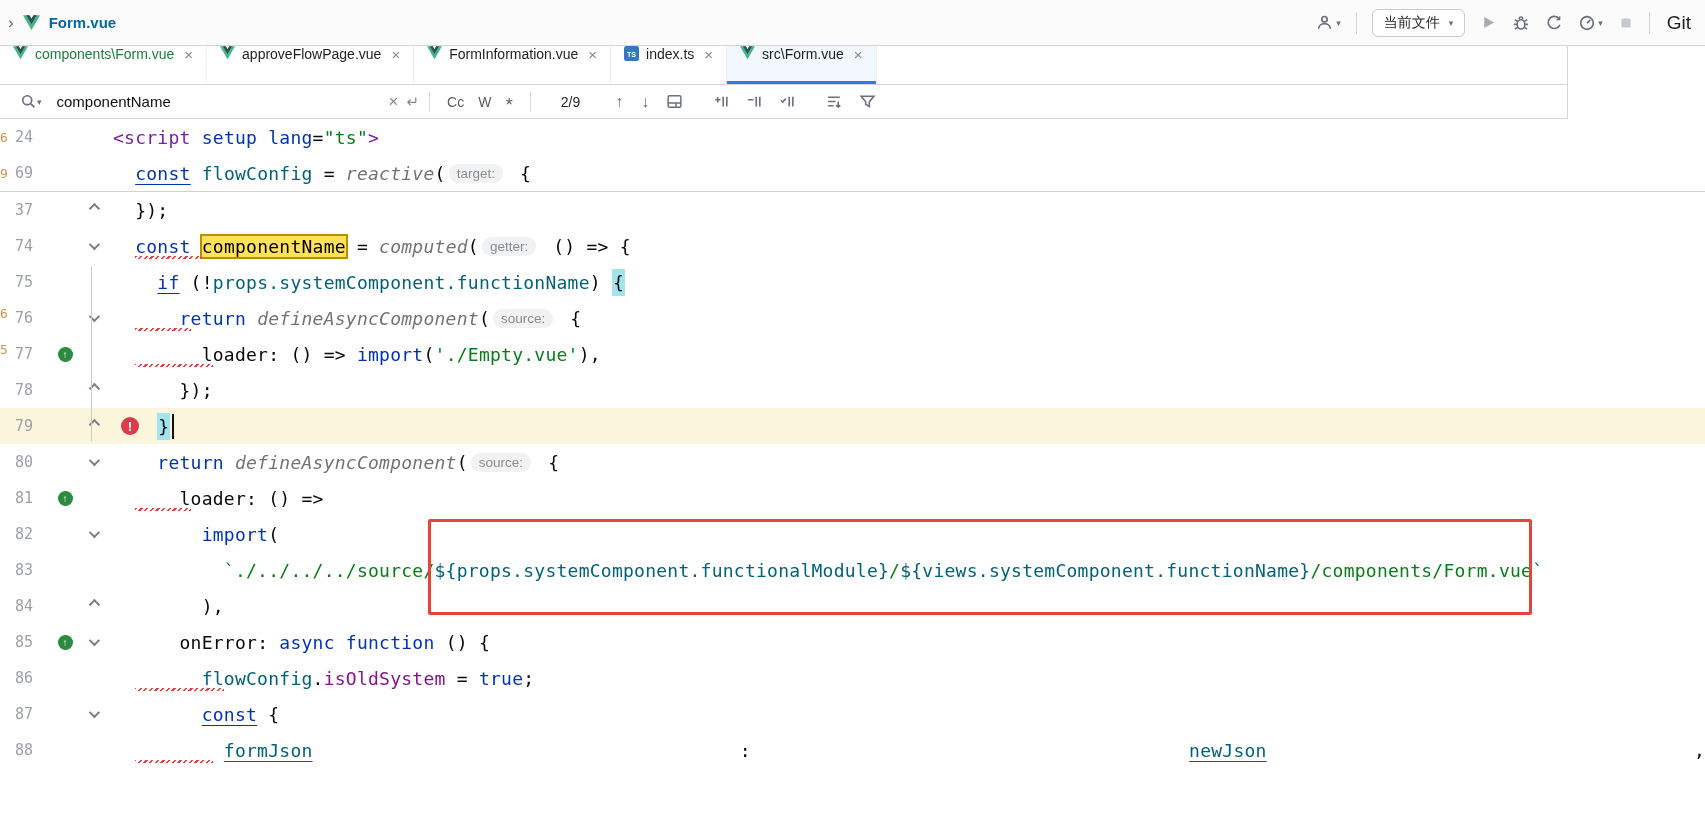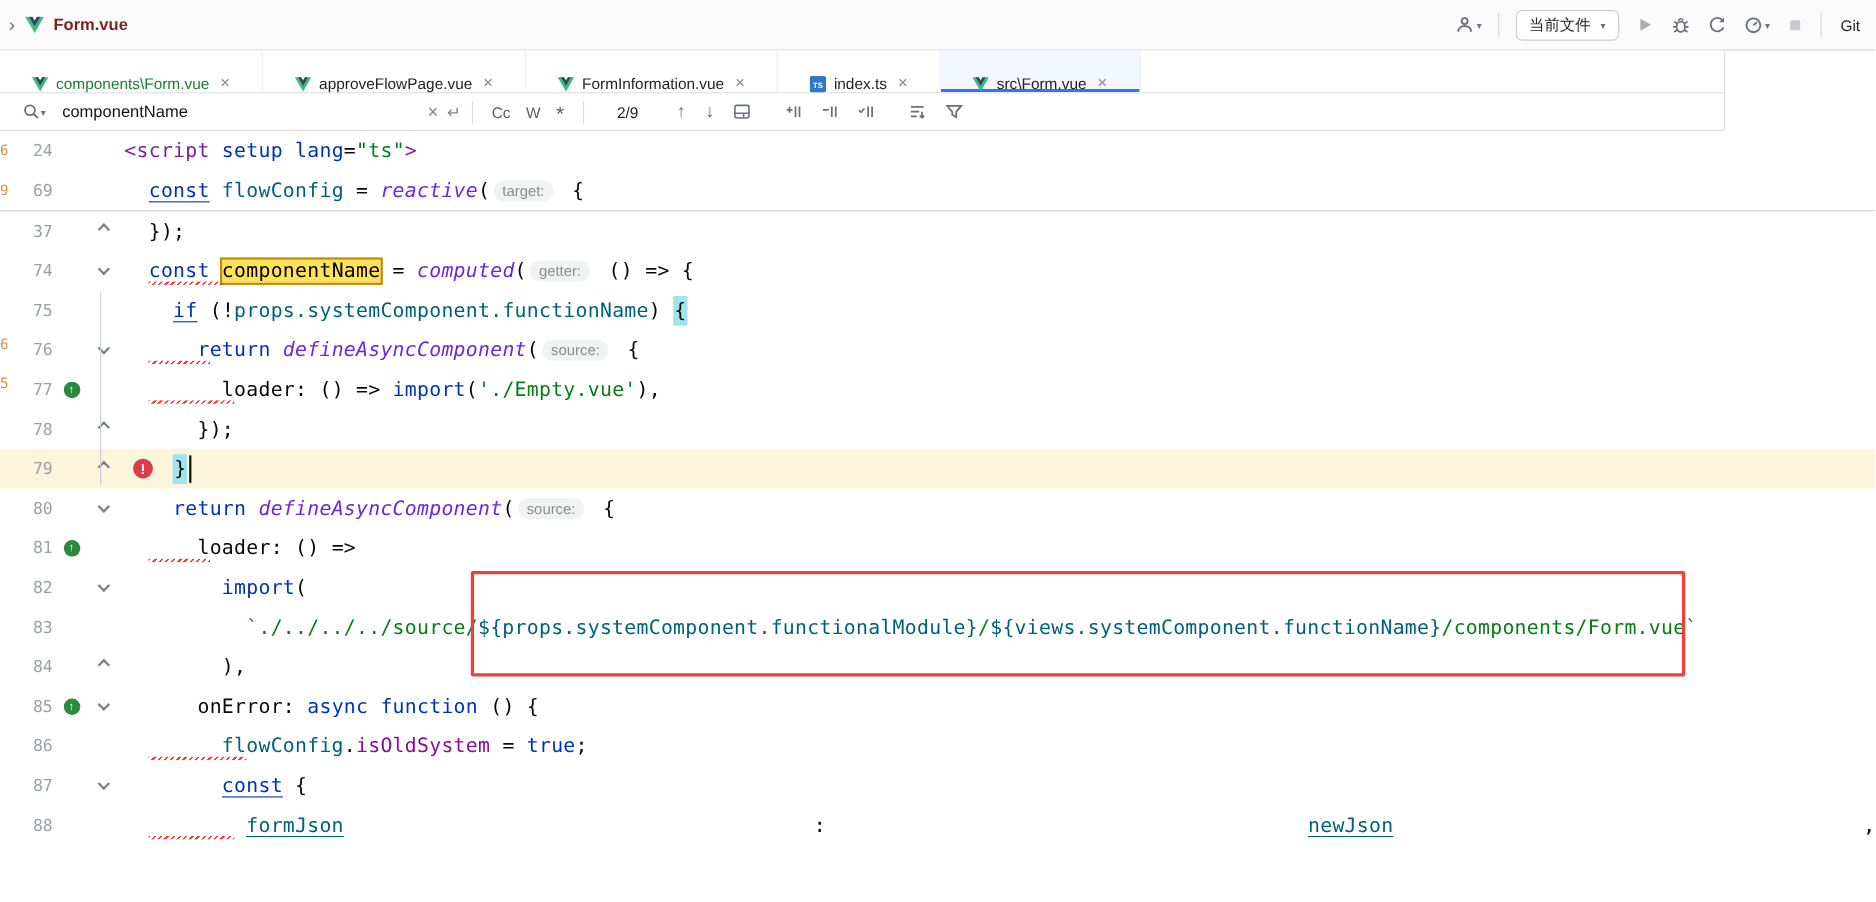--- a/index.html
+++ b/index.html
@@ -3,32 +3,32 @@
 <meta charset="utf-8">
 <style>
   *{box-sizing:border-box;margin:0;padding:0}
   html,body{width:1705px;height:820px;overflow:hidden;background:#fff;
     font-family:"Liberation Sans",sans-serif;}
   
   .titlebar{height:46px;background:#FBFBFC;border-bottom:1px solid #D3D5DB;
     display:flex;align-items:center;justify-content:space-between;padding:0 14px 0 8px}
   .tb-left{display:flex;align-items:center;gap:9px}
   .tb-chev{color:#6C707E;font-size:17px}
-  .tb-title{font-size:15px;font-weight:700;color:#7f1d1d}
+  .tb-title{font-size:15px;font-weight:700;color:#0369a1}
   .tb-right{display:flex;align-items:center;gap:15px}
   .tb-ic{display:flex;align-items:center;gap:2px;color:#6C707E;cursor:default}
   .mini{font-size:9px;color:#6C707E}
   .tb-sep{width:1px;height:22px;background:#D3D5DB}
   .runcfg{display:flex;align-items:center;gap:9px;height:28px;padding:0 11px;
     border:1px solid #C9CBD3;border-radius:6px;background:#fff;font-size:14px;color:#1f1f1f}
-  .git{font-size:14px;color:#1f1f1f;margin-left:2px}
+  .git{font-size:19px;color:#1f1f1f;margin-left:2px}
   
   .topstrip{width:1568px;border-right:1px solid #D3D5DB;background:#fff}
   .tabs{height:39px;border-bottom:1px solid #D3D5DB;display:flex;align-items:stretch;background:#fff}
-  .tab{display:flex;align-items:flex-end;gap:7px;padding:0 29px;font-size:14px;color:#1f1f1f;
+  .tab{display:flex;align-items:flex-start;gap:7px;padding:0 13px;font-size:14px;color:#1f1f1f;
     border-right:1px solid #F0F0F2;position:relative;cursor:default}
   .tab.active{background:#F2F6FD;box-shadow:inset 0 -3px 0 #3574F0}
   .tab .lbl.green{color:#1B7F39}
   .tab .close{color:#848791;font-size:15px;margin-left:3px}
   .ticon{display:flex;align-items:center}
   
   .search{height:34px;border-bottom:1px solid #D3D5DB;display:flex;align-items:center;
     background:#fff;padding-left:12px;color:#6C707E}
   .search input{border:none;outline:none;width:330px;font-size:15px;color:#111;
     margin-left:7px;background:transparent;font-family:"Liberation Sans",sans-serif}
@@ -39,28 +39,28 @@
   .tg.star{font-size:19px;line-height:10px;margin-top:6px}
   .count{font-size:14px;color:#1f1f1f;margin:0 26px 0 20px}
   .arr{font-size:16px;color:#6C707E;margin:0 9px}
   .sicon{display:flex;align-items:center;margin:0 8px}
   
   .editor{position:relative;background:#fff}
   .sticky{border-bottom:1px solid #CFD2D8}
   .row{display:flex;height:36px;align-items:center;
     font-family:"DejaVu Sans Mono",monospace;font-size:18px;letter-spacing:.25px;color:#080808}
   .row.current{background:#FBF5DC}
-  .lnum{width:48px;flex:none;text-align:right;color:#9CA0A9;font-size:15px;letter-spacing:0;
+  .lnum{width:48px;flex:none;text-align:center;color:#9CA0A9;font-size:15px;letter-spacing:0;
     font-family:"DejaVu Sans Mono",monospace}
   .gcol{width:34px;flex:none;display:flex;justify-content:center;align-items:center}
   .fcol{width:21px;flex:none;display:flex;justify-content:center;align-items:center}
   .codecell{flex:1;position:relative;height:100%;display:flex;align-items:center;white-space:pre}
   .tok.kw{color:#0033B3}
   .tok.kwu{color:#0033B3;text-decoration:underline;text-underline-offset:4px}
-  .tok.fn{color:#6d28d9;font-style:italic}
+  .tok.fn{color:#737373;font-style:italic}
   .tok.id{color:#00627A}
   .tok.idu{color:#00627A;text-decoration:underline;text-underline-offset:4px}
   .tok.prop{color:#871094}
   .tok.plain{color:#080808}
   .tok.plainu{color:#080808;text-underline-offset:4px}
   .tok.str{color:#067D17}
   .tok.tag{color:#7B1FA2}
   .tok.attr{color:#0033B3}
   .tok.match{background:#FFE15A;color:#000;outline:2px solid #BB8E00}
   .tok.brace{background:#A2E4ED;padding:3px 1px}

